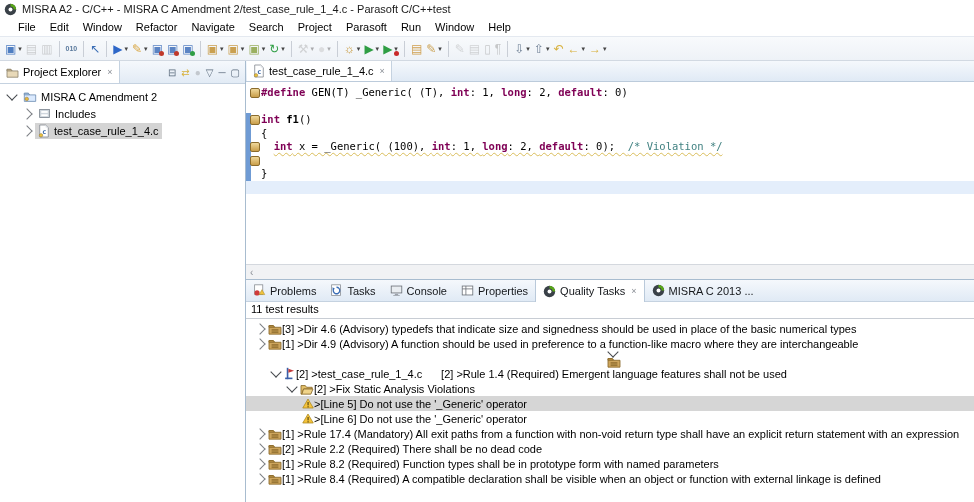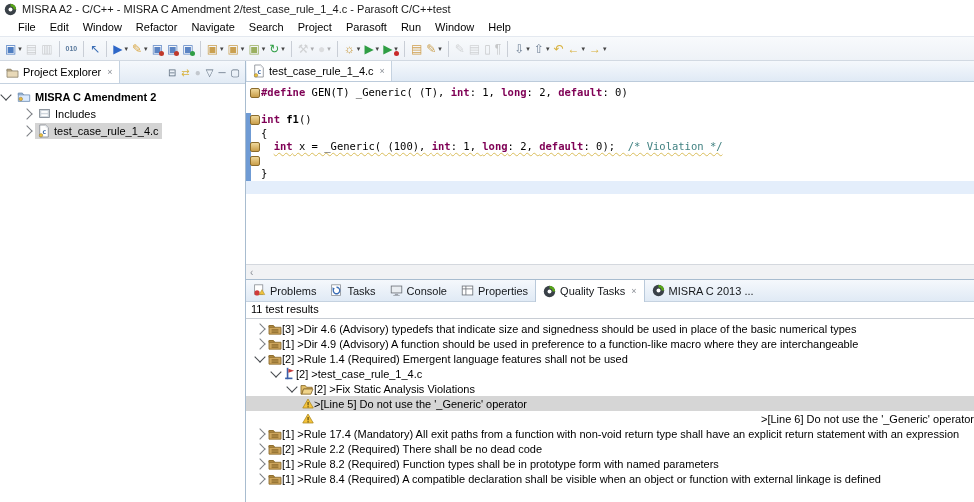--- a/index.html
+++ b/index.html
@@ -260,21 +260,21 @@
         <div class="panel-head-icons" id="pe-head-icons">
             <span class="ph-ic" style="color: rgb(91, 107, 125);">⊟</span>
             <span class="ph-ic" style="color: rgb(216, 177, 60);">⇄</span>
             <span class="ph-ic" style="color: rgb(195, 200, 206);">●</span>
             <span class="ph-ic" style="color: rgb(91, 107, 125);">▽</span>
             <span class="ph-ic" style="color: rgb(91, 107, 125);">─</span>
             <span class="ph-ic" style="color: rgb(91, 107, 125);">▢</span>
           </div>
       </div>
       <div class="explorer-tree" id="pe-tree">
-          <div class="erow" style=" font-weight: bold;">
+          <div class="erow" style="padding-left: 6px;">
             <span class="chev expanded"></span>
             <span class="lblwrap">
               <span class="icn">
                 <svg width="14" height="13" viewBox="0 0 16 16">
                   <path d="M1 4h5l1.5 2H15v8H1z" fill="#dbeafe" stroke="#6b8bb0"></path>
                   <path d="M1 4h5l1.5 2H1z" fill="#b9d2ec" stroke="#6b8bb0"></path>
                   <circle cx="4" cy="11" r="2.2" fill="#e8b93e" stroke="#8a6b2c" stroke-width=".6"></circle>
                 </svg>
               </span>
               <span>MISRA C Amendment 2</span>
@@ -424,21 +424,21 @@
               <span class="icn">
                 <svg width="14" height="12" viewBox="0 0 16 14">
                   <path d="M1 3h5l1.5 2H15v8H1z" fill="#cda55c" stroke="#8a6b2c"></path>
                   <path d="M1 3h5l1.5 2H1z" fill="#b98f43" stroke="#8a6b2c"></path>
                   <rect x="4" y="7.5" width="8" height="1.2" fill="#7a5a1e"></rect>
                   <rect x="4" y="10" width="8" height="1.2" fill="#7a5a1e"></rect>
                 </svg>
               </span>
               <span class="txt">[1] &gt;Dir 4.9 (Advisory) A function should be used in preference to a function-like macro where they are interchangeable</span>
             </div>
-            <div class="qrow" style="padding-left: 8px;">
+            <div class="qrow" style="padding-left: 8px; flex-direction: column;">
               <span class="chev expanded"></span>
               <span class="icn">
                 <svg width="14" height="12" viewBox="0 0 16 14">
                   <path d="M1 3h5l1.5 2H15v8H1z" fill="#cda55c" stroke="#8a6b2c"></path>
                   <path d="M1 3h5l1.5 2H1z" fill="#b98f43" stroke="#8a6b2c"></path>
                   <rect x="4" y="7.5" width="8" height="1.2" fill="#7a5a1e"></rect>
                   <rect x="4" y="10" width="8" height="1.2" fill="#7a5a1e"></rect>
                 </svg>
               </span>
               <span class="txt">[2] &gt;Rule 1.4 (Required) Emergent language features shall not be used</span>
@@ -467,21 +467,21 @@
             <div class="qrow selected" style="padding-left: 56px;">
               <span class="icn">
                 <svg width="12" height="11" viewBox="0 0 16 14">
                   <polygon points="8,1 15,13 1,13" fill="#f5c33b" stroke="#a8861e"></polygon>
                   <rect x="7.3" y="5" width="1.6" height="4.5" fill="#5a4a10"></rect>
                   <rect x="7.3" y="10.6" width="1.6" height="1.6" fill="#5a4a10"></rect>
                 </svg>
               </span>
               <span class="txt">&gt;[Line 5] Do not use the '_Generic' operator</span>
             </div>
-            <div class="qrow" style="padding-left: 56px; justify-content: space-between;">
+            <div class="qrow" style="padding-left: 56px;">
               <span class="icn">
                 <svg width="12" height="11" viewBox="0 0 16 14">
                   <polygon points="8,1 15,13 1,13" fill="#f5c33b" stroke="#a8861e"></polygon>
                   <rect x="7.3" y="5" width="1.6" height="4.5" fill="#5a4a10"></rect>
                   <rect x="7.3" y="10.6" width="1.6" height="1.6" fill="#5a4a10"></rect>
                 </svg>
               </span>
               <span class="txt">&gt;[Line 6] Do not use the '_Generic' operator</span>
             </div>
             <div class="qrow" style="padding-left: 8px;">

